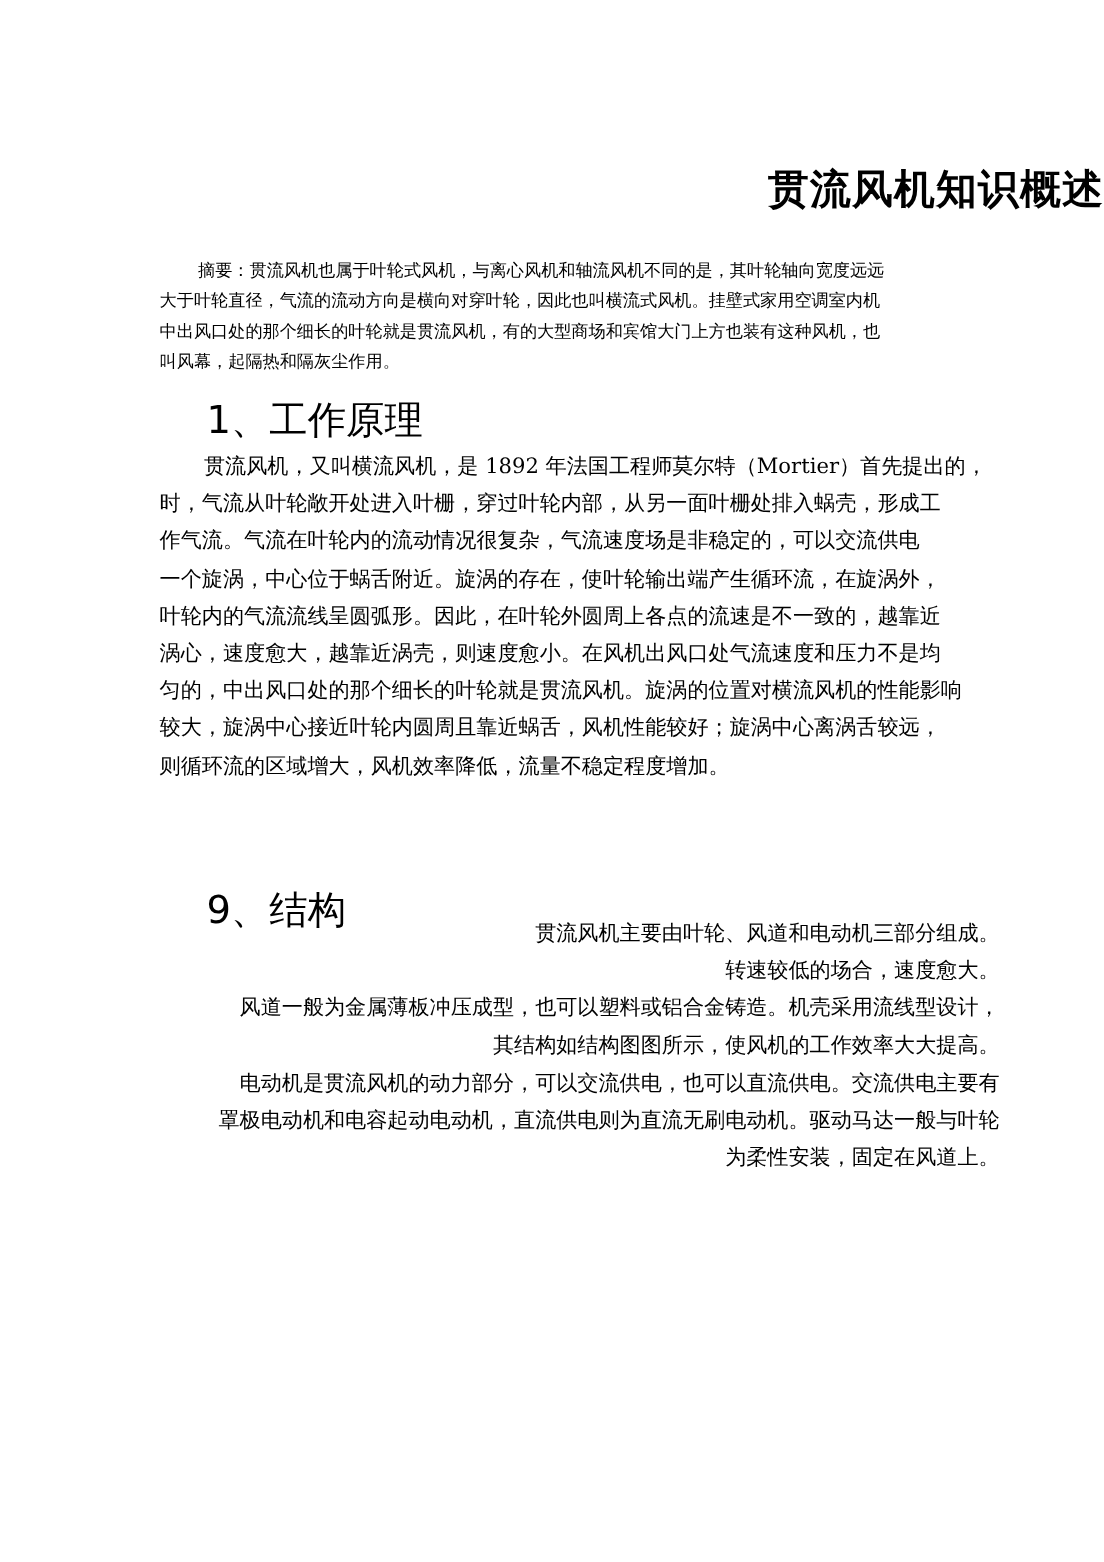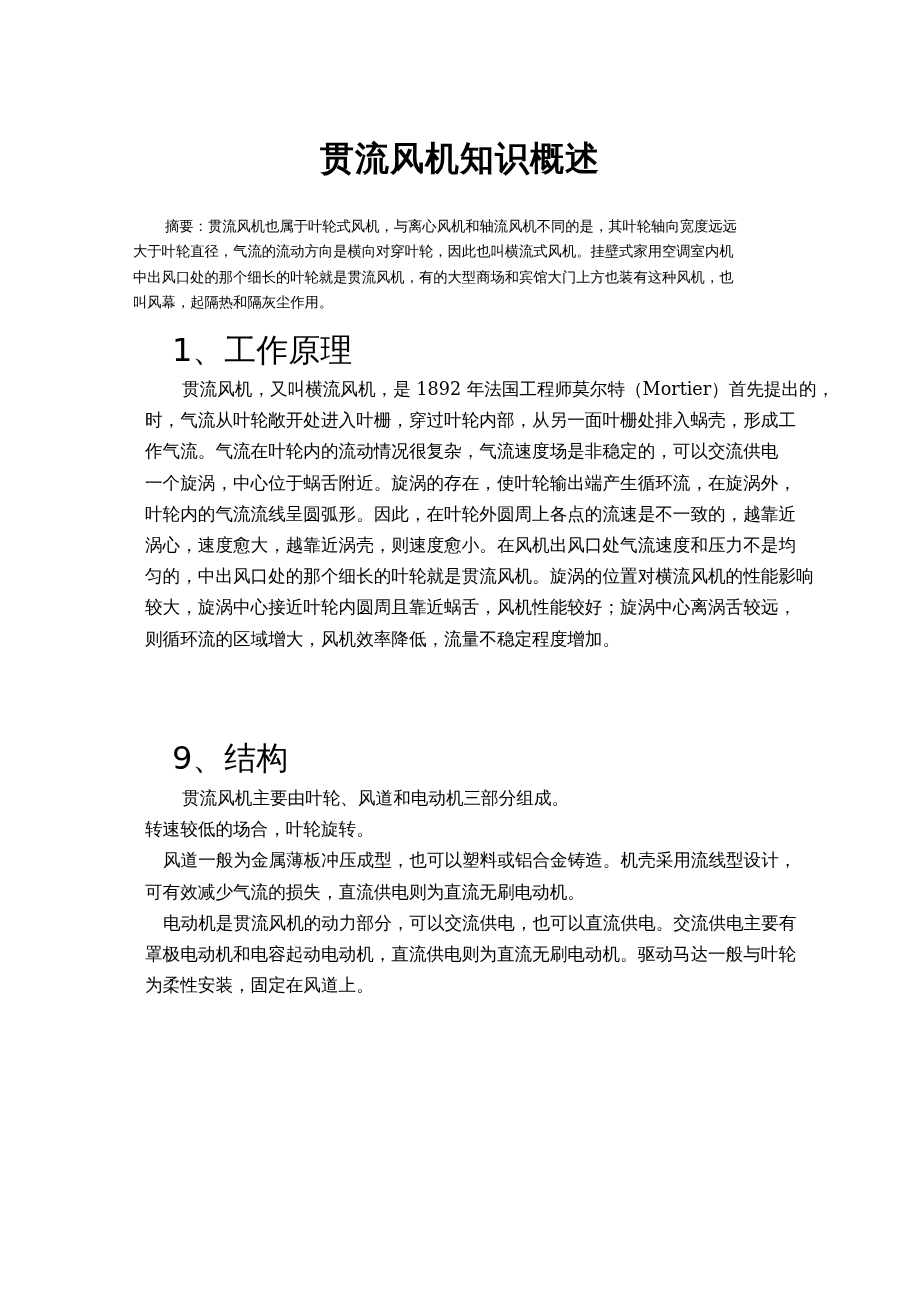--- a/index.html
+++ b/index.html
@@ -1,27 +1,27 @@
 <!DOCTYPE html>
 <html><head>
 <meta charset="utf-8">
 <style>
   html, body { margin: 0; padding: 0; background: #ffffff; }
   body { width: 920px; height: 1302px; position: relative; overflow: hidden;
          font-family: "DejaVu Serif", "Liberation Serif", serif; color: #000; }
-  .title { position: absolute; left: 0; width: 920px; top: 136px; text-align: center;
+  .title { position: absolute; left: 0; width: 920px; top: 136px; text-align: right;
            font-family: "DejaVu Sans", "Liberation Sans", sans-serif; font-weight: bold;
            font-size: 34px; letter-spacing: 1px; line-height: 44px; }
   .abstract { position: absolute; left: 133px; width: 680px; top: 204px;
               font-size: 14.3px; line-height: 25.3px; text-align: justify; margin-top: 10px; }
   .abstract .ln { display: block; white-space: nowrap; }
   .abstract .ln.first { padding-left: 32px; }
   .h { position: absolute; left: 172px; font-family: "DejaVu Sans", "Liberation Sans", sans-serif;
        font-size: 32px; line-height: 34px; }
-  .body { position: absolute; left: 133px; width: 700px; font-size: 17.6px; line-height: 31.2px; margin-left: 12px; }
+  .body { position: absolute; left: 133px; width: 700px; font-size: 17.6px; line-height: 31.2px; }
   .body .ln { display: block; white-space: nowrap; }
   .body .ln.ind2 { padding-left: 37px; }
   .body .ln.ind1 { padding-left: 18px; }
 </style>
 </head>
 <body>
 
 <div class="title">贯流风机知识概述</div>
 
 <div class="abstract">
@@ -40,21 +40,21 @@
   <span class="ln">一个旋涡，中心位于蜗舌附近。旋涡的存在，使叶轮输出端产生循环流，在旋涡外，</span>
   <span class="ln">叶轮内的气流流线呈圆弧形。因此，在叶轮外圆周上各点的流速是不一致的，越靠近</span>
   <span class="ln">涡心，速度愈大，越靠近涡壳，则速度愈小。在风机出风口处气流速度和压力不是均</span>
   <span class="ln">匀的，中出风口处的那个细长的叶轮就是贯流风机。旋涡的位置对横流风机的性能影响</span>
   <span class="ln">较大，旋涡中心接近叶轮内圆周且靠近蜗舌，风机性能较好；旋涡中心离涡舌较远，</span>
   <span class="ln">则循环流的区域增大，风机效率降低，流量不稳定程度增加。</span>
 </div>
 
 <div class="h" style="top:741px;">9、结构</div>
 
-<div class="body" style="top:783px;">
+<div class="body" style="top:763px;text-align:right;">
   <span class="ln ind2">贯流风机主要由叶轮、风道和电动机三部分组成。</span>
-  <span class="ln">转速较低的场合，叶轮旋转。</span>
+  <span class="ln">转速较低的场合，速度愈大。</span>
   <span class="ln ind1">风道一般为金属薄板冲压成型，也可以塑料或铝合金铸造。机壳采用流线型设计，</span>
-  <span class="ln">可有效减少气流的损失，直流供电则为直流无刷电动机。</span>
+  <span class="ln">其结构如结构图图所示，使风机的工作效率大大提高。</span>
   <span class="ln ind1">电动机是贯流风机的动力部分，可以交流供电，也可以直流供电。交流供电主要有</span>
   <span class="ln">罩极电动机和电容起动电动机，直流供电则为直流无刷电动机。驱动马达一般与叶轮</span>
   <span class="ln">为柔性安装，固定在风道上。</span>
 </div>
 
 </body></html>

